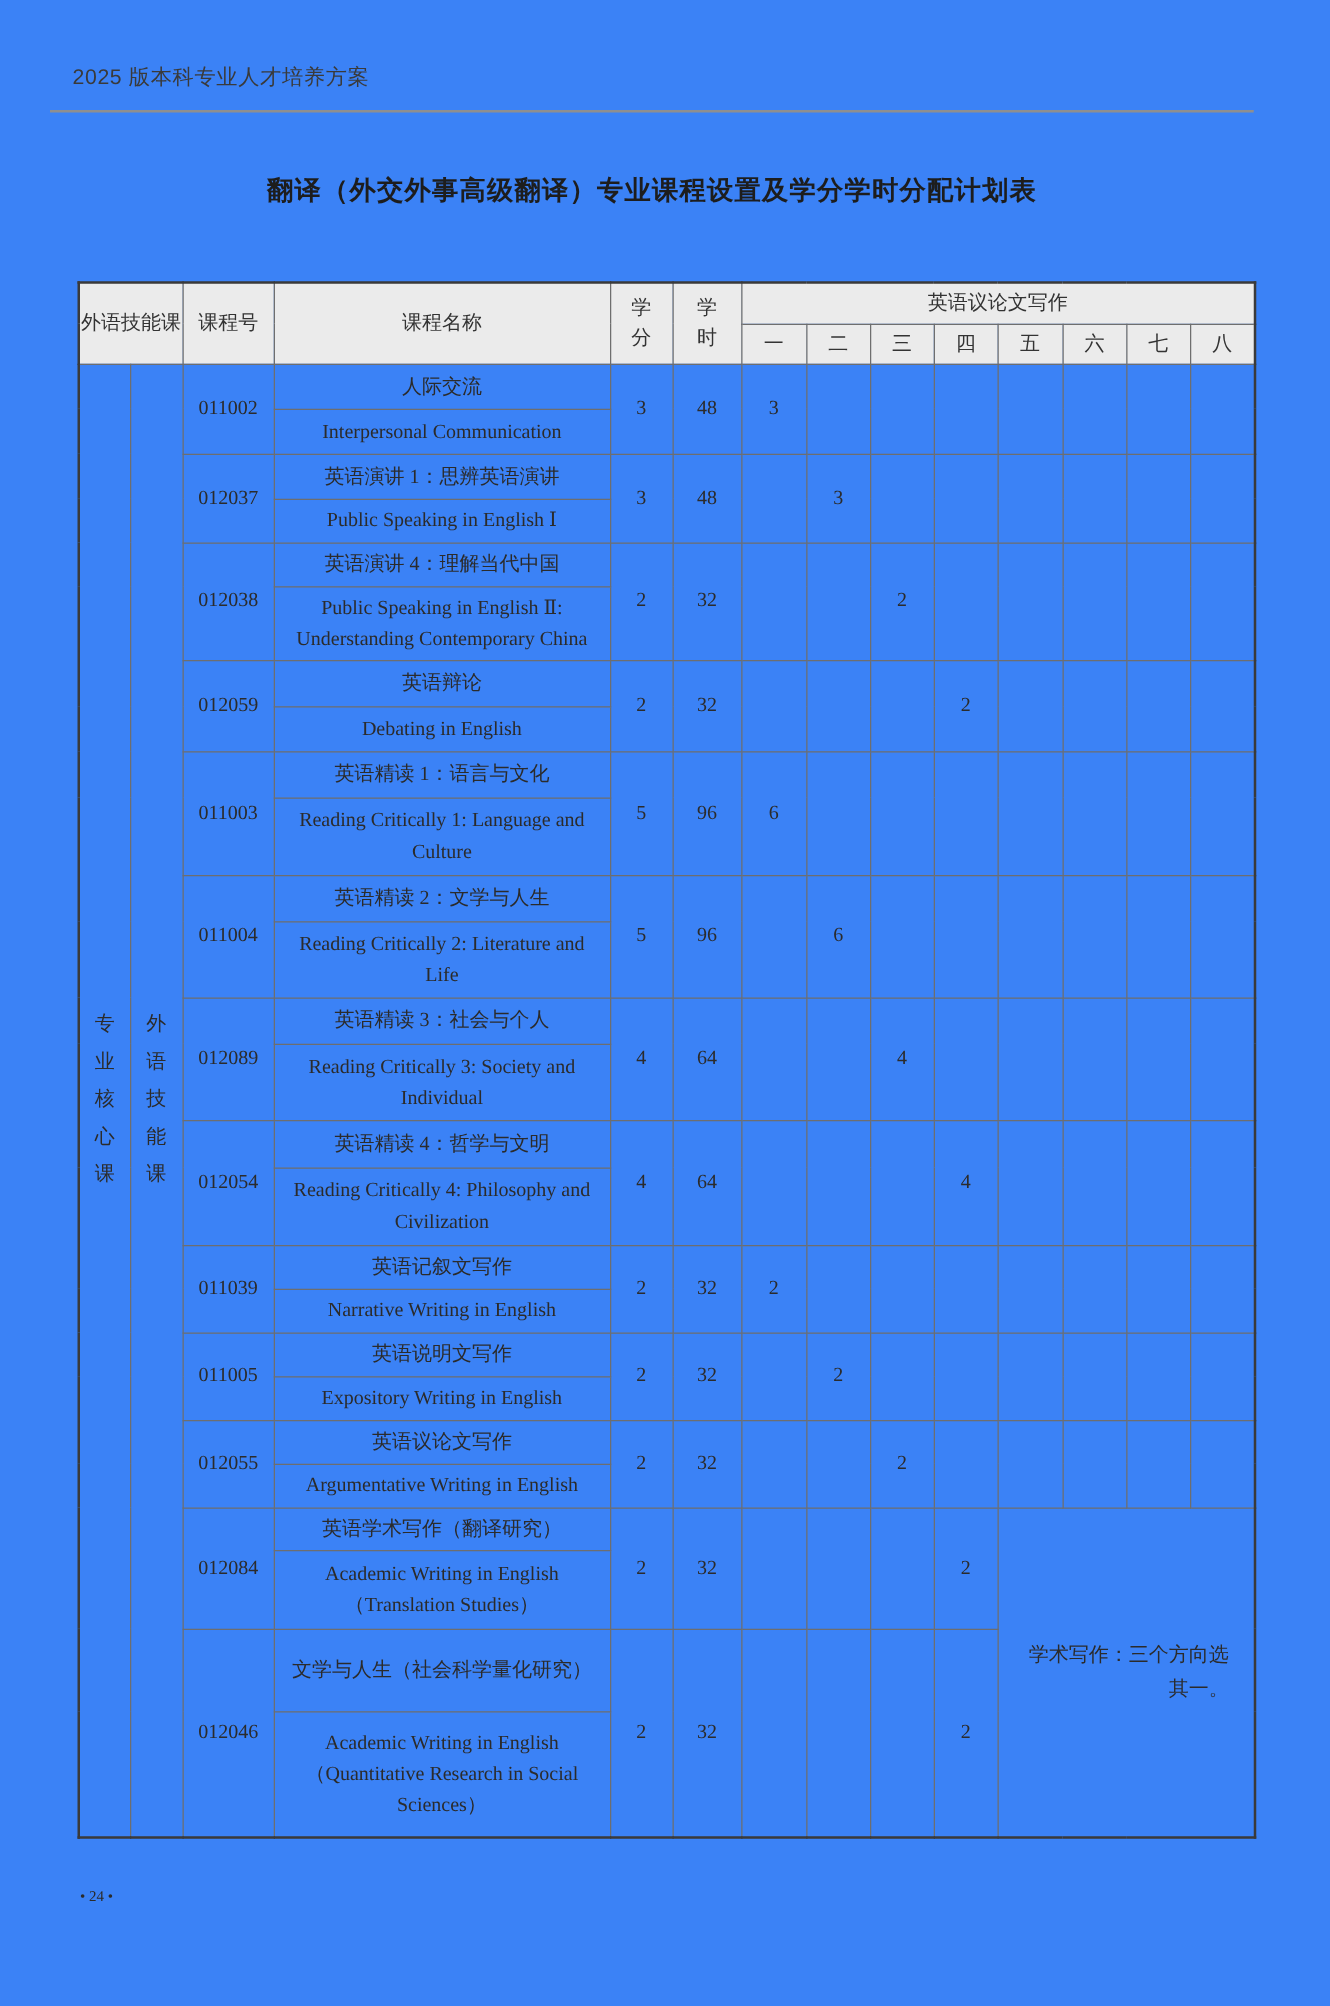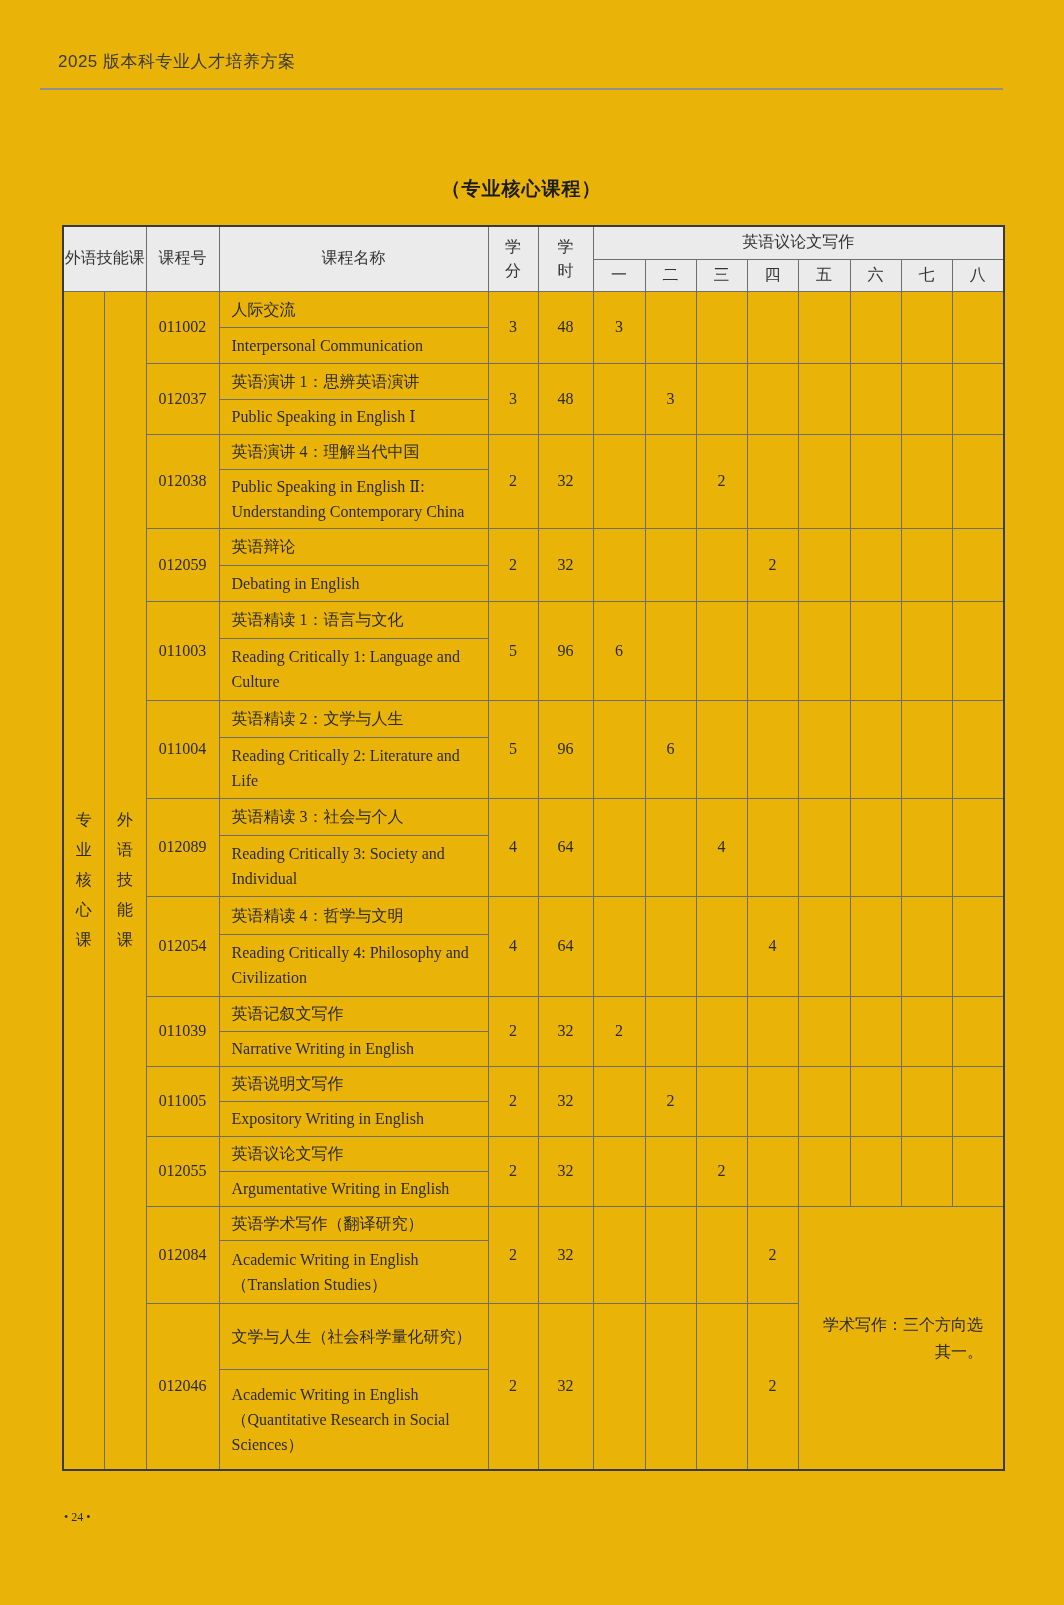--- a/index.html
+++ b/index.html
@@ -1,20 +1,20 @@
 <!DOCTYPE html>
 <html><head>
 <meta charset="utf-8">
 <style>
   * { margin:0; padding:0; box-sizing:border-box; }
   html,body { background:#ffffff; }
   .sheet {
     position:relative;
     width:1064px; height:1605px;
-    background:#eab308;
+    background:#3b82f6;
     font-family:"Liberation Serif","DejaVu Serif",serif;
     color:#2b2b2b;
     overflow:hidden;
   }
   .page-header {
     position:absolute; left:58px; top:50px;
     font-family:"Liberation Sans","DejaVu Sans",sans-serif;
     font-size:17px; color:#3a3a3a; letter-spacing:0.5px;
   }
   .page-header-rule {
@@ -53,21 +53,21 @@
     font-family:"Liberation Sans","DejaVu Sans",sans-serif;
     font-weight:normal;
     font-size:16px; color:#333333;
     text-align:center;
   }
   td.cell-num, td.cell-center {
     text-align:center;
     font-family:"Liberation Serif","DejaVu Serif",serif;
   }
   td.name-cell {
-    text-align:left;
+    text-align:center;
     padding:4px 12px;
     line-height:25px;
   }
   .stack2 { display:inline-block; width:1em; word-break:break-all; line-height:24px; }
   td.cat-cell { text-align:center; }
   .vtext {
     display:inline-block; width:1.1em; word-break:break-all;
     line-height:30px; text-align:center; font-size:16px;
   }
   td.note-cell {
@@ -81,21 +81,21 @@
   }
 </style>
 </head>
 <body>
 
 <div class="sheet">
 
   <div class="page-header">2025 版本科专业人才培养方案</div>
   <div class="page-header-rule"></div>
 
-  <div class="doc-subtitle">（专业核心课程）</div>
+  <div class="doc-title">翻译（外交外事高级翻译）专业课程设置及学分学时分配计划表</div>
 
   <table class="plan">
     <colgroup>
       <col style="width:41px">
         <col style="width:42px">
         <col style="width:73px">
       <col style="width:269px">
         <col style="width:50px">
         <col style="width:55px">
       <col style="width:52px">

